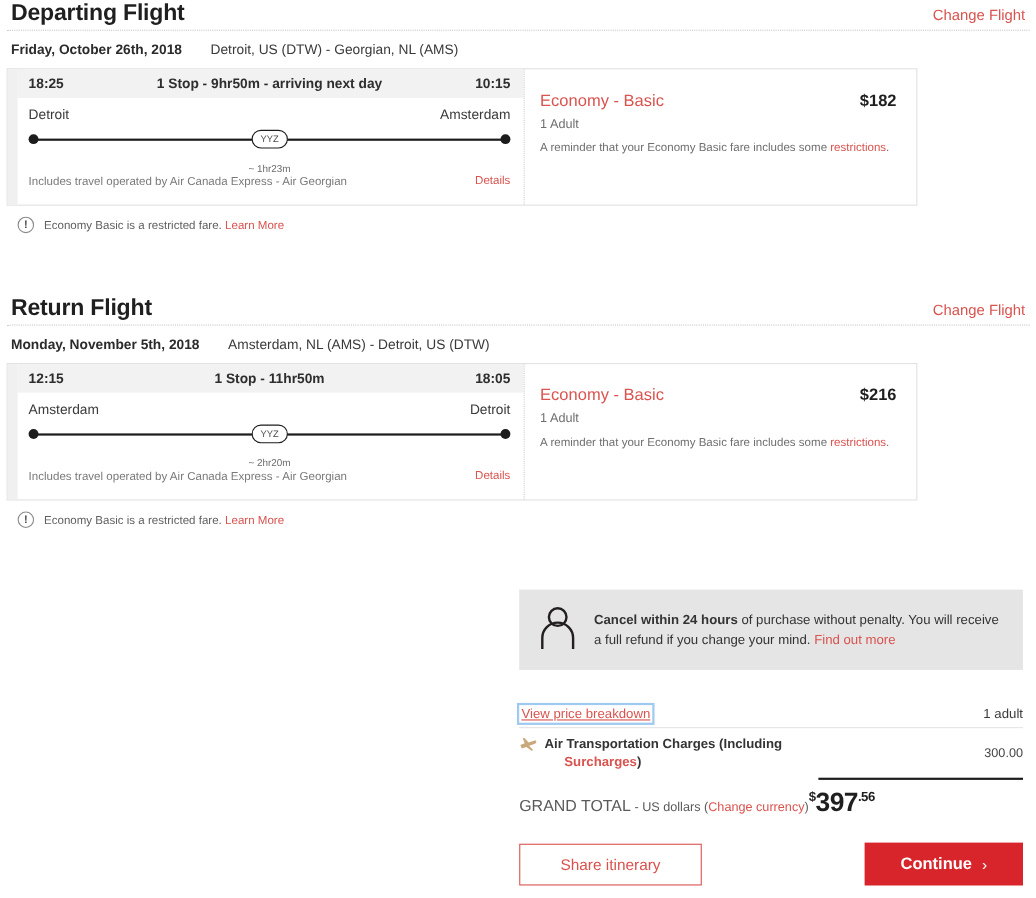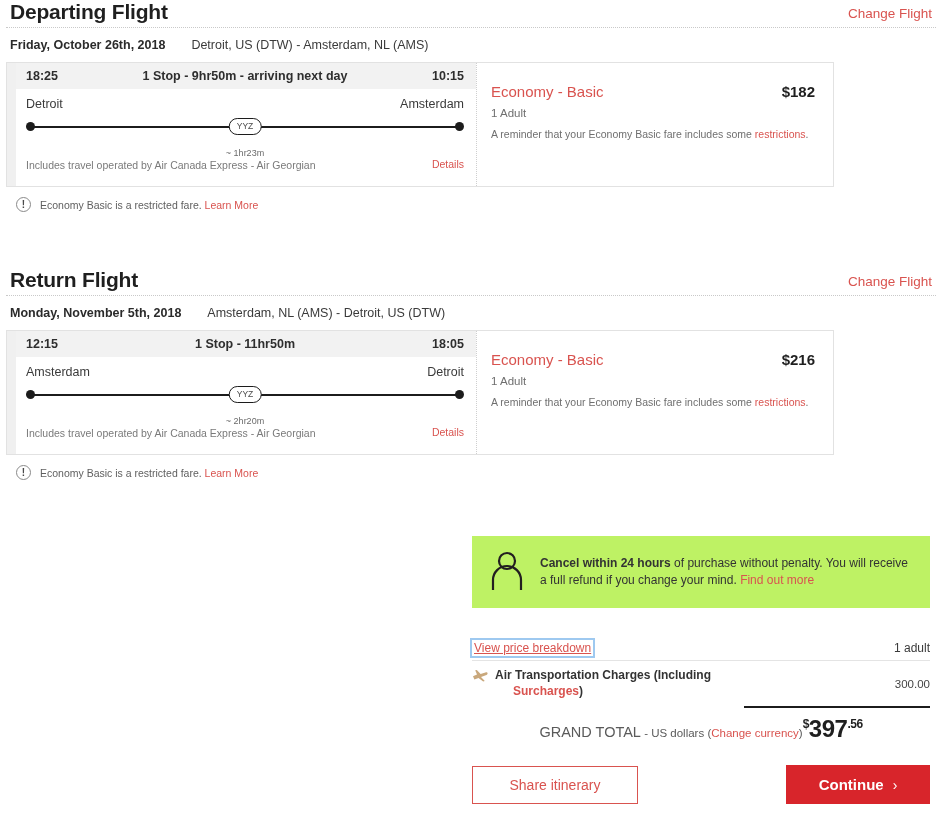--- a/index.html
+++ b/index.html
@@ -122,21 +122,21 @@
     font-weight: 700; flex: 0 0 auto;
   }
   .restricted-text { font-size: 10.5px; color: #5f5f5f; }
   .restricted-text .lnk { color: #d9534f; cursor: pointer; }
 
   
   .right-panel {
     position: absolute; left: 472px; top: 536px; width: 458px;
   }
   .cancel-box {
-    background: #bef264; display: flex; align-items: center; gap: 16px;
+    background: #e5e5e5; display: flex; align-items: center; gap: 16px;
     padding: 14px 18px 14px 18px;
   }
   .person-icon { flex: 0 0 auto; }
   .cancel-text { font-size: 12px; color: #333; line-height: 1.45; }
   .cancel-text b { font-weight: 700; }
   .cancel-text .lnk { color: #d9534f; cursor: pointer; }
 
   .breakdown { margin-top: 32px; }
   .bd-head {
     display: flex; justify-content: space-between; align-items: center;
@@ -153,21 +153,21 @@
     border-top: 1px solid #e4e4e4;
     padding: 7px 0 7px 0; gap: 10px;
   }
   .bd-row .left { display: flex; align-items: flex-start; gap: 7px; }
   .bd-label { font-size: 12px; font-weight: 700; color: #333; line-height: 1.3; max-width: 250px; }
   .bd-label.light { font-weight: 400; color: #4a4a4a; }
   .bd-label .red { color: #d9534f; margin-left: 18px; }
   .bd-amt { font-size: 11.5px; color: #444; white-space: nowrap; }
 
   .bd-total {
-    display: flex; justify-content: center; align-items: baseline;
+    display: flex; justify-content: flex-start; align-items: baseline;
     padding-top: 9px; position: relative;
   }
   .bd-total::before {
     content: ""; position: absolute; top: 0; right: 0; width: 186px;
     border-top: 2px solid #1c1c1c;
   }
   .total-label { font-size: 14.5px; color: #5a5a5a; }
   .total-label .sm { font-size: 11.5px; color: #5a5a5a; }
   .total-label .lnk { color: #d9534f; cursor: pointer; font-size: 11.5px; }
   .total-amt { font-size: 24px; font-weight: 700; color: #1f1f1f; letter-spacing: -0.5px; }
@@ -200,21 +200,21 @@
   <div style="position:absolute; left:6px; top:0px; width:930px;">
 
     <div class="sect-head">
       <div class="sect-title">Departing Flight</div>
       <div class="change-flight">Change Flight</div>
     </div>
     <div class="dotted-rule"></div>
 
     <div class="itin-line">
       <span class="itin-date">Friday, October 26th, 2018</span>
-      <span class="itin-route">Detroit, US (DTW) - Amsterdam, NL (AMS)</span>
+      <span class="itin-route">Detroit, US (DTW) - Georgian, NL (AMS)</span>
     </div>
 
     <div class="flight-card">
       <div class="leg-col">
         <div class="leg-head">
           <span>18:25</span>
           <span class="mid">1 Stop - 9hr50m - arriving next day</span>
           <span>10:15</span>
         </div>
         <div class="leg-body">

